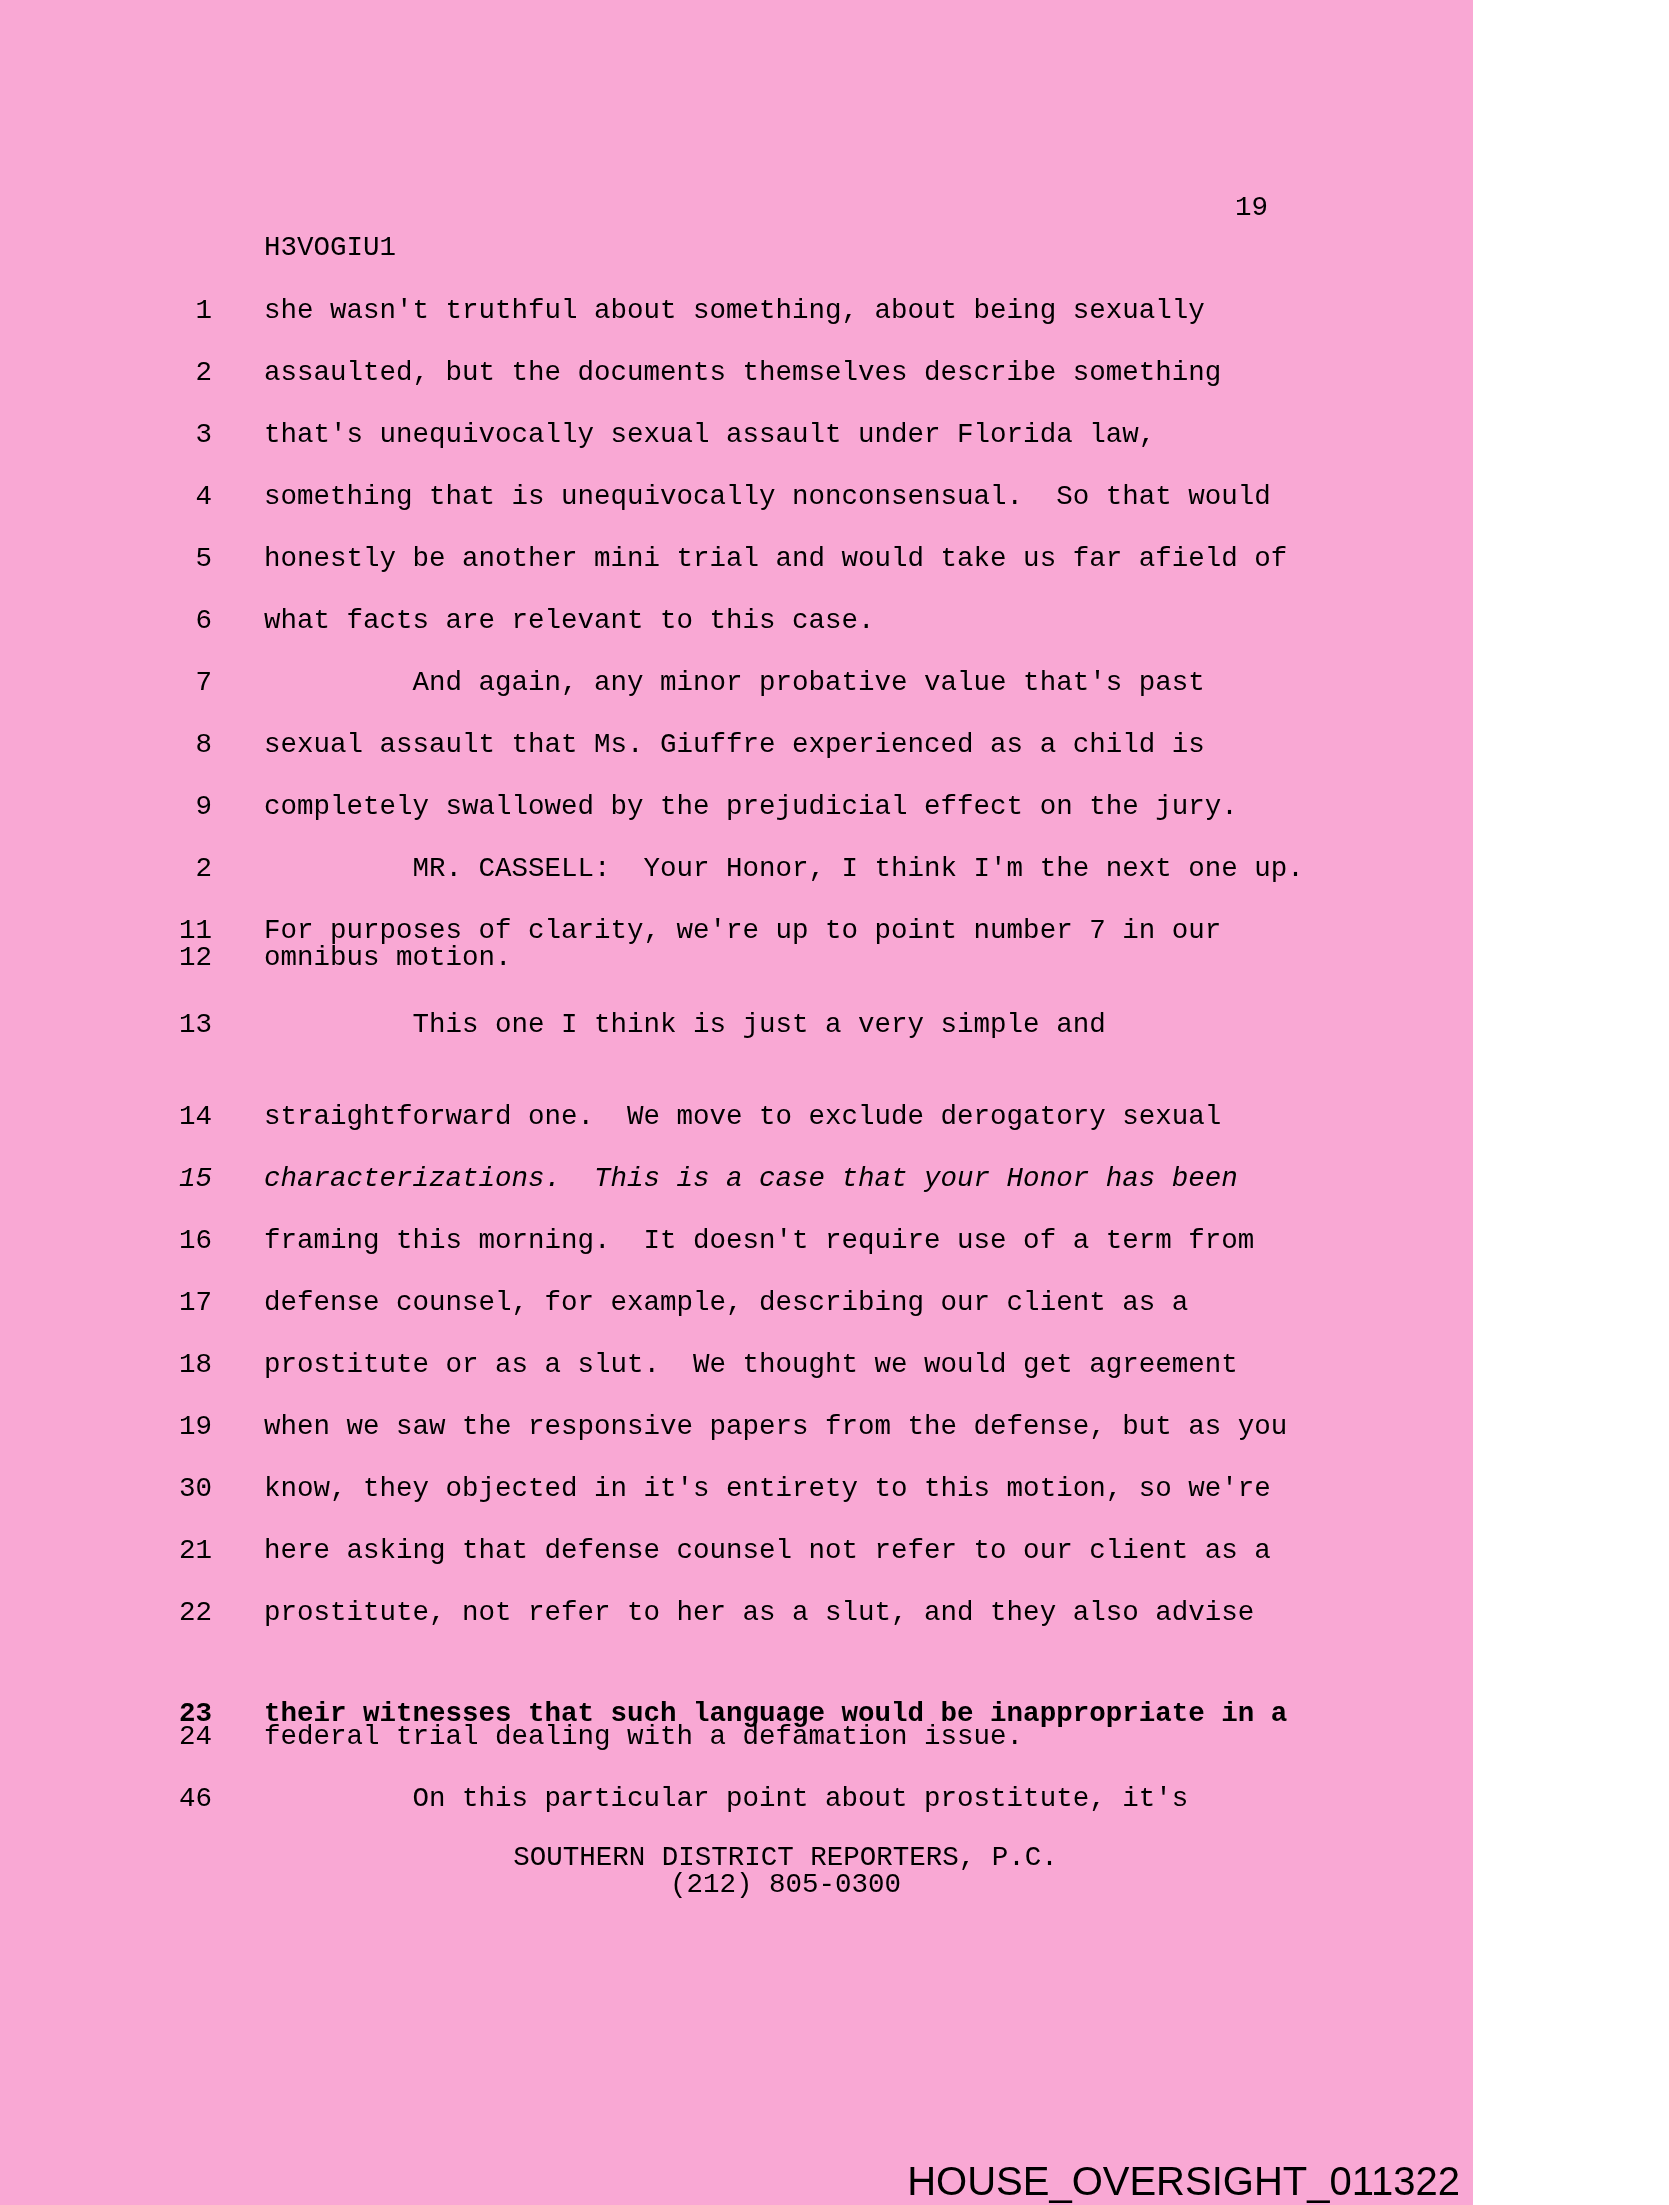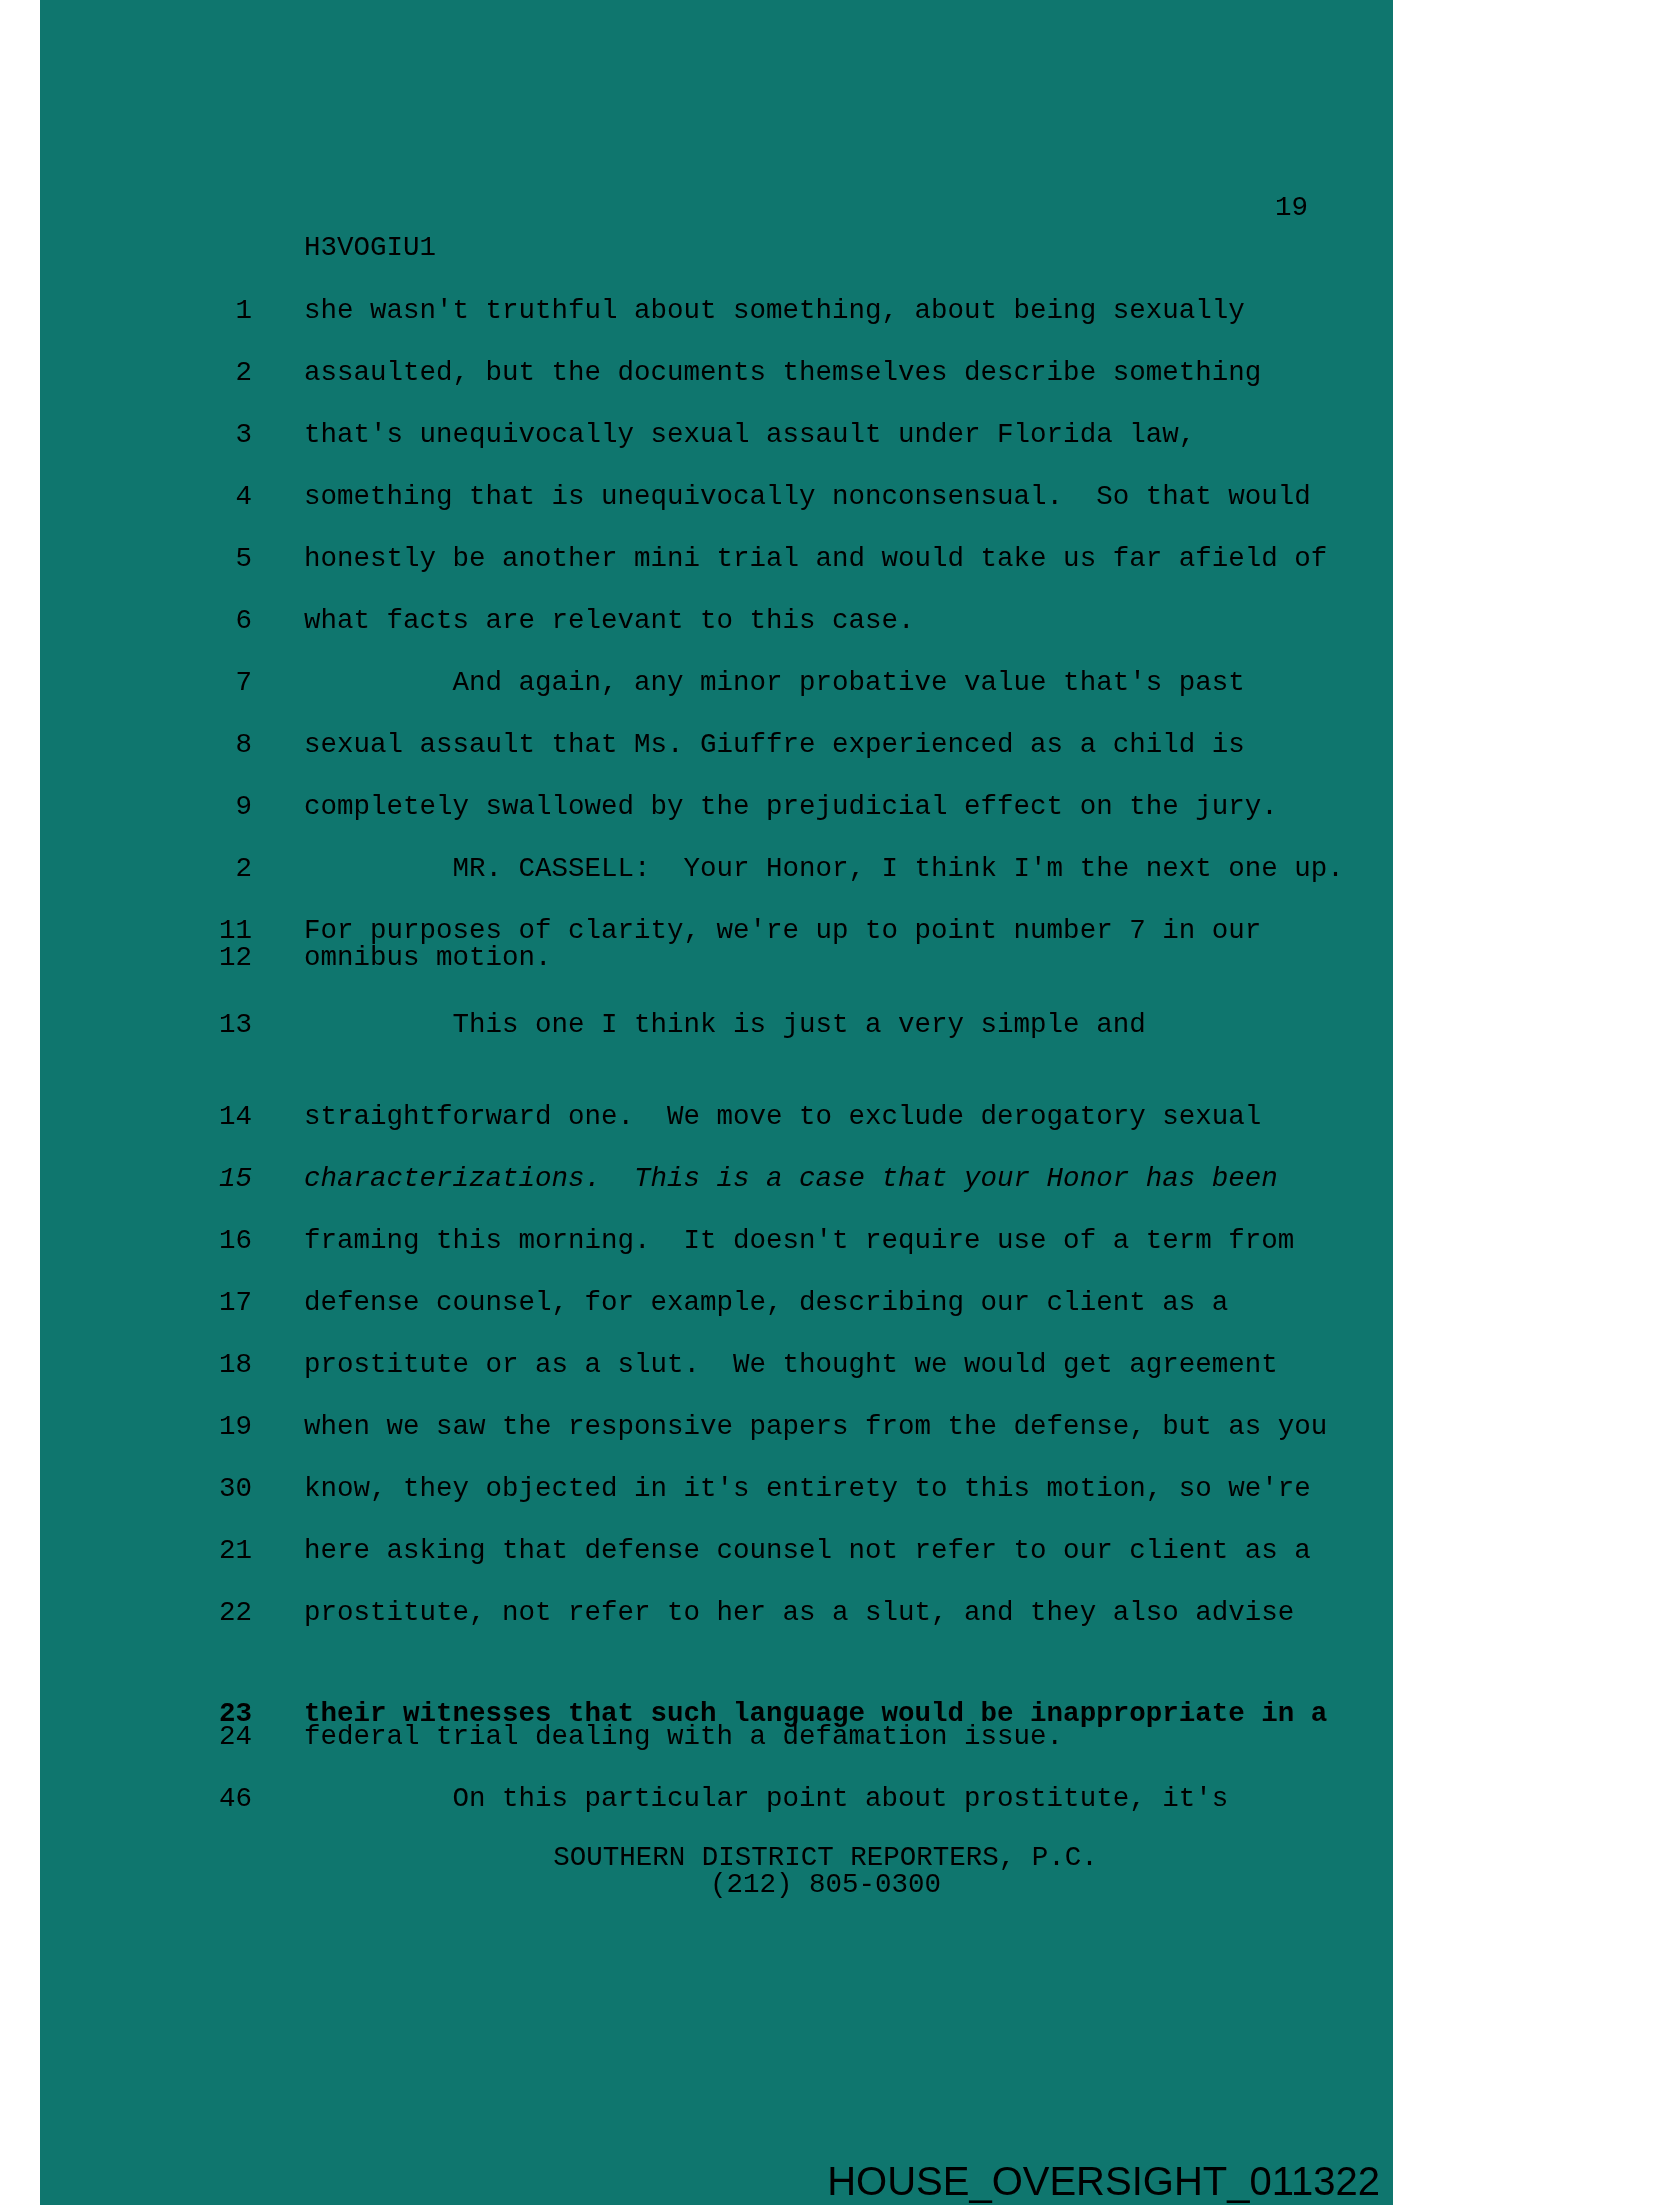--- a/index.html
+++ b/index.html
@@ -2,25 +2,24 @@
 <html style="font-size:10.5px"><head>
 <meta charset="utf-8">
 <style>
   html, body {
     margin: 0;
     padding: 0;
     background: #ffffff;
   }
   .page {
     position: relative;
-    width: 1353px;
+    width: 1473px;
     height: 2205px;
-    background: #0f766e;
+    background: #f9a8d4;
     overflow: hidden;
-    margin-left: 40px;
   }
   .mono {
     font-family: "Liberation Mono", "DejaVu Sans Mono", monospace;
     font-size: 27.5px;
     line-height: 1;
     color: #000000;
     white-space: pre;
   }
   .page-number {
     position: absolute;

